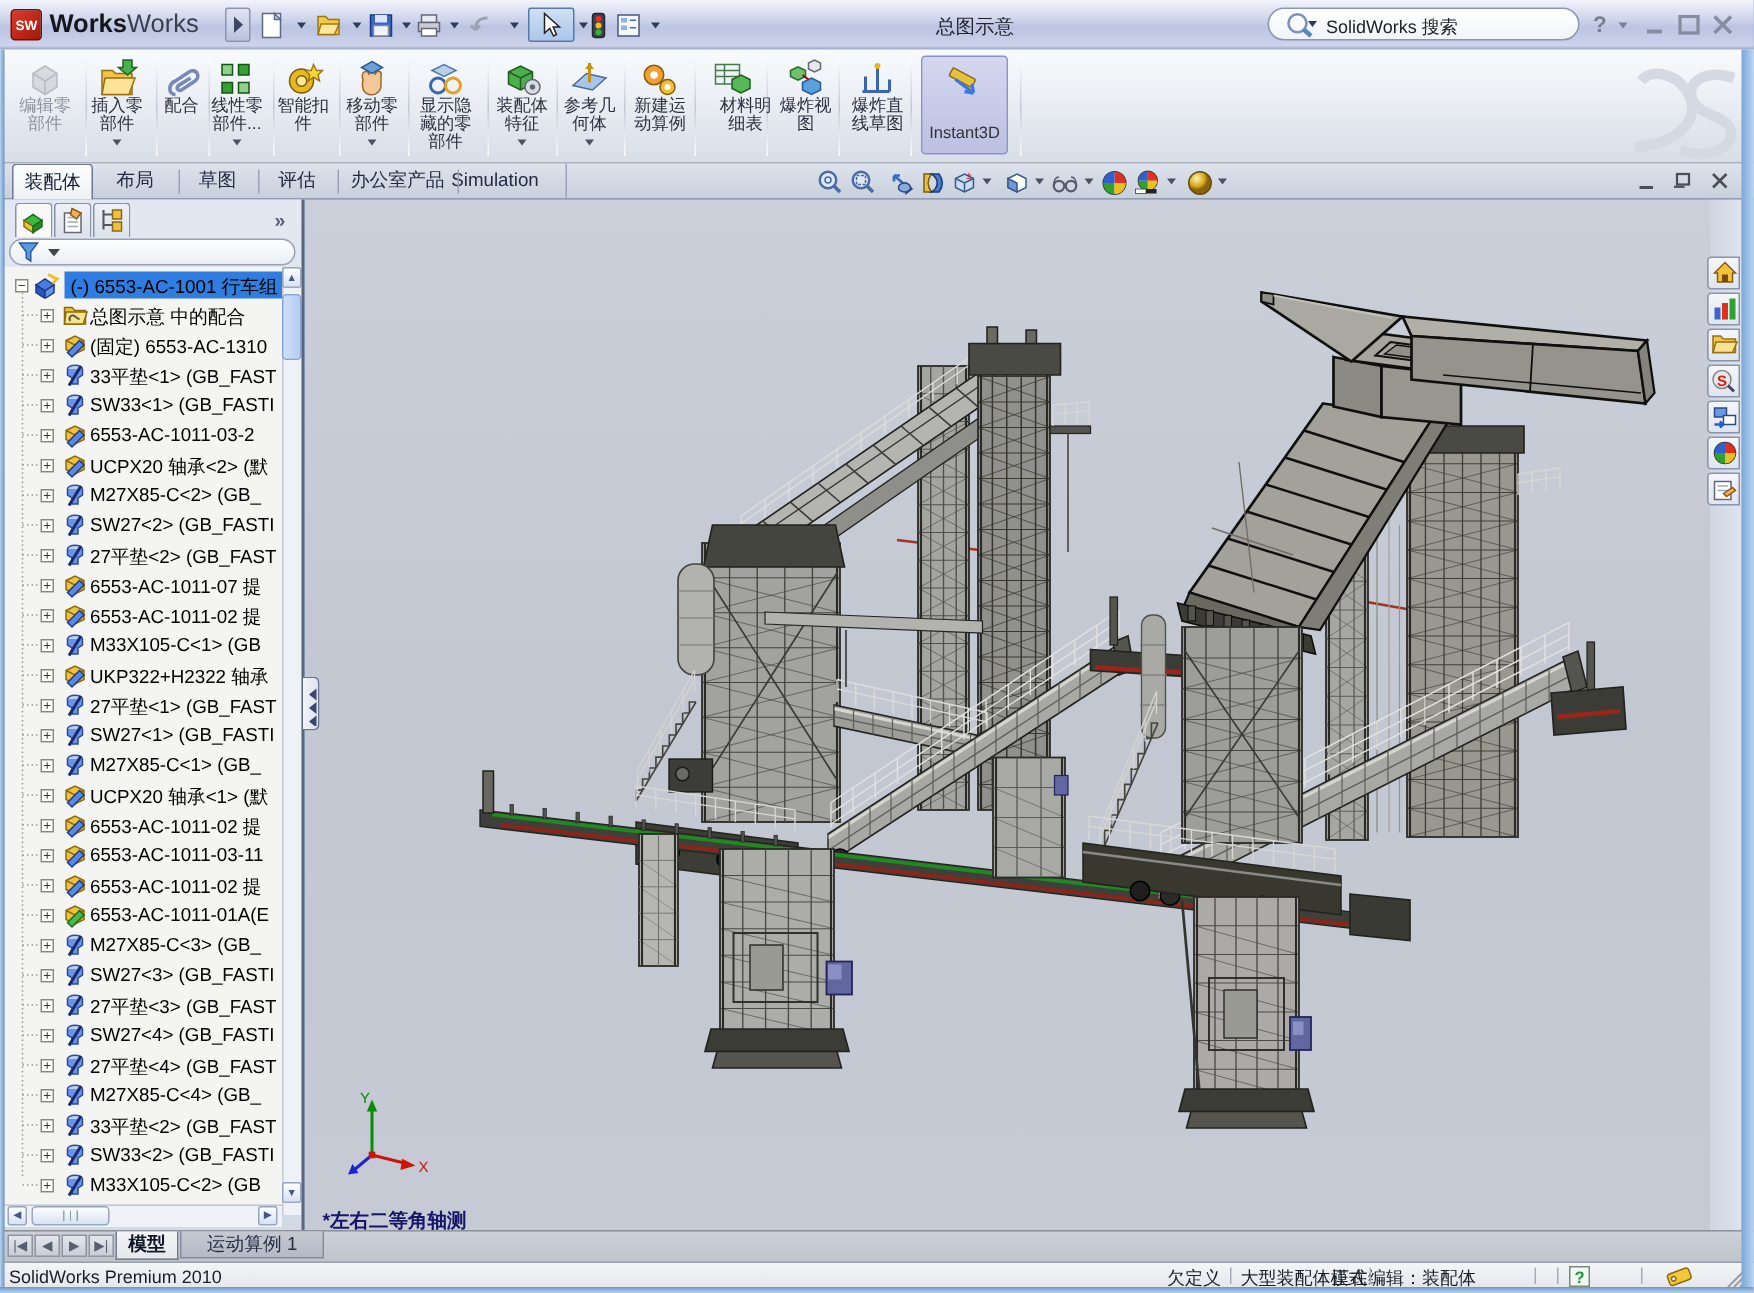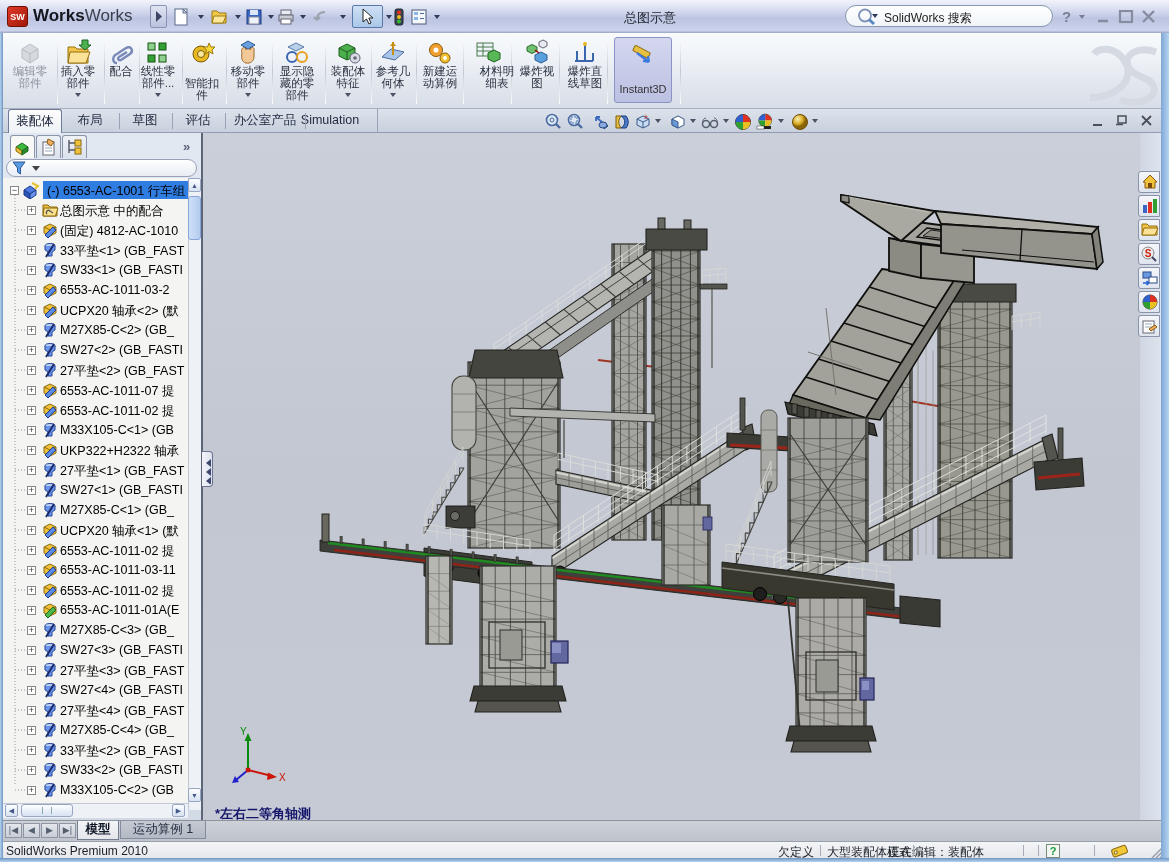--- a/index.html
+++ b/index.html
@@ -39,21 +39,21 @@
 #splitter{left:201px;top:133px;width:2px;height:687px;background:#5c6678}
 #sphandle{left:202px;top:451px;width:11px;height:36px;background:linear-gradient(90deg,#f2f4f9,#dde3ee);border:1px solid #6a7490;border-left:none;border-radius:0 4px 4px 0}
 #viewport{left:203px;top:133px;width:937px;height:687px}
 #taskstrip{left:1140px;top:133px;width:21px;height:687px;background:linear-gradient(90deg,#cfd6e2,#dee4ee)}
 .ttabi{position:absolute;left:-2px;width:22px;height:22px;background:linear-gradient(180deg,#f4f6fa,#dfe5ef);border:1px solid #8a94a8;border-radius:3px 0 0 3px}
 #borderR{left:1161px;top:33px;width:8px;height:825px;background:linear-gradient(90deg,#7ea6d4,#b6d4f2)}
 #borderL{left:0;top:33px;width:3px;height:825px;background:linear-gradient(90deg,#b6d4f2,#6f94bf)}
 #btabs{left:0;top:820px;width:1169px;height:21px;background:linear-gradient(180deg,#cdd1d8,#bfc4cc);border-top:1px solid #8d929c}
 .navb{top:823px;width:17px;height:15px;background:linear-gradient(180deg,#e3e7ed,#c8cdd6);border:1px solid #8f96a2;color:#55606e;font-size:9px;text-align:center;line-height:13px}
 #mtab{left:77px;top:821px;width:42px;height:19px;background:linear-gradient(180deg,#f4f5f7,#e4e6ea);border:1px solid #747e90;border-top:none;text-align:center;font-size:12.5px;font-weight:bold;color:#101828;line-height:17px}
-#mstab{left:120px;top:821px;width:86px;height:18px;background:linear-gradient(180deg,#c4c9d2,#b4bac5);border:1px solid #828c9e;border-top:none;text-align:center;font-size:12.5px;color:#252f42;line-height:16px}
+#mstab{left:120px;top:821px;width:96px;height:18px;background:linear-gradient(180deg,#c4c9d2,#b4bac5);border:1px solid #828c9e;border-top:none;text-align:center;font-size:12.5px;color:#252f42;line-height:16px}
 #status{left:0;top:841px;width:1169px;height:34px;background:linear-gradient(180deg,#f4f5f7,#d6d9df);border-top:1px solid #9aa0ab;font-size:12px;color:#1a1f28}
 #borderB{left:0;top:858px;width:1169px;height:4px;background:linear-gradient(180deg,#6f94bf,#b6d4f2)}
 .st{position:absolute;top:2px}
 .stsep{position:absolute;top:3px;width:1px;height:11px;background:#a7adb8}
 </style></head><body>
 <svg id="viewport" class="abs" width="937" height="687" viewBox="203 133 937 687">
     <defs>
       <linearGradient id="vbg" x1="0" y1="0" x2="0" y2="1">
         <stop offset="0" stop-color="#cacfd9"></stop>
         <stop offset="0.5" stop-color="#c2c7d2"></stop>
@@ -845,21 +845,21 @@
       <rect x="15" y="4" width="7" height="7" fill="#35a035" stroke="#14540f"></rect>
     </svg>
     <div class="abs rlbl" style="left:130px;top:32px;width:56px">线性零
 部件...</div>
     <div class="abs dda" style="left:155px;top:60px"></div>
     <svg class="abs" style="left:188px;top:6px" width="28" height="27">
       <circle cx="13" cy="15" r="8" fill="#e8b820" stroke="#7a5c06"></circle>
       <circle cx="13" cy="15" r="3.5" fill="#f8e8a0" stroke="#7a5c06"></circle>
       <path d="M21 4 L23 8 L27 8 L24 11 L25 15 L21 12.5 L17.5 15 L18.5 11 L15.5 8 L19.5 8 Z" fill="#f8d838" stroke="#9a7a10"></path>
     </svg>
-    <div class="abs rlbl" style="left:174px;top:44px;width:56px">智能扣
+    <div class="abs rlbl" style="left:174px;top:32px;width:56px">智能扣
 件</div>
     <svg class="abs" style="left:234px;top:6px" width="28" height="27">
       <path d="M8 14 C6 8 12 7 12 11 C12 6 17 6 16 11 C17 7 21 8 20 12 L20 18 C20 22 16 25 12 24 C8 23 7 19 8 14 Z" fill="#f2c898" stroke="#9a6a2a"></path>
       <path d="M14 2 L21 6 L14 10 L7 6 Z" fill="#6aa0dc" stroke="#2a5a94"></path>
     </svg>
     <div class="abs rlbl" style="left:220px;top:32px;width:56px">移动零
 部件</div>
     <div class="abs dda" style="left:245px;top:60px"></div>
     <svg class="abs" style="left:283px;top:6px" width="28" height="27">
       <path d="M5 8 L13 4 L21 8 L13 12 Z" fill="#b8d0ea" stroke="#5878a8"></path>
@@ -1095,21 +1095,21 @@
       </svg>
       <div class="txt">总图示意 中的配合</div>
     </div>
     <div class="trow" style="left:0;top:42px">
       <div class="pbox">+</div>
       <svg class="abs" style="left:38px;top:1px" width="18" height="18">
         <path d="M3 6 L9 3 L15 6 L15 12 L9 15 L3 12 Z" fill="#f0c23c" stroke="#8a6a10"></path>
         <path d="M3 6 L9 9 L15 6 M9 9 L9 15" stroke="#8a6a10" fill="none"></path>
         <path d="M4 14 L12 6 L15 9 L7 17 Z" fill="#5a8ae0" stroke="#1c3a8a"></path>
       </svg>
-      <div class="txt">(固定) 4812-AC-1010</div>
+      <div class="txt">(固定) 6553-AC-1310</div>
     </div>
     <div class="trow" style="left:0;top:62px">
       <div class="pbox">+</div>
       <svg class="abs" style="left:38px;top:1px" width="18" height="18">
         <ellipse cx="9" cy="5" rx="5" ry="2.5" fill="#b8d0f0" stroke="#2a4a9a"></ellipse>
         <path d="M4 5 L4 9 L7 11 L7 15 L11 15 L11 11 L14 9 L14 5" fill="#6a93ea" stroke="#2a4a9a"></path>
         <path d="M13 3 L5 16" stroke="#1a2a6a" stroke-width="2"></path>
       </svg>
       <div class="txt">33平垫&lt;1&gt; (GB_FAST</div>
     </div>

